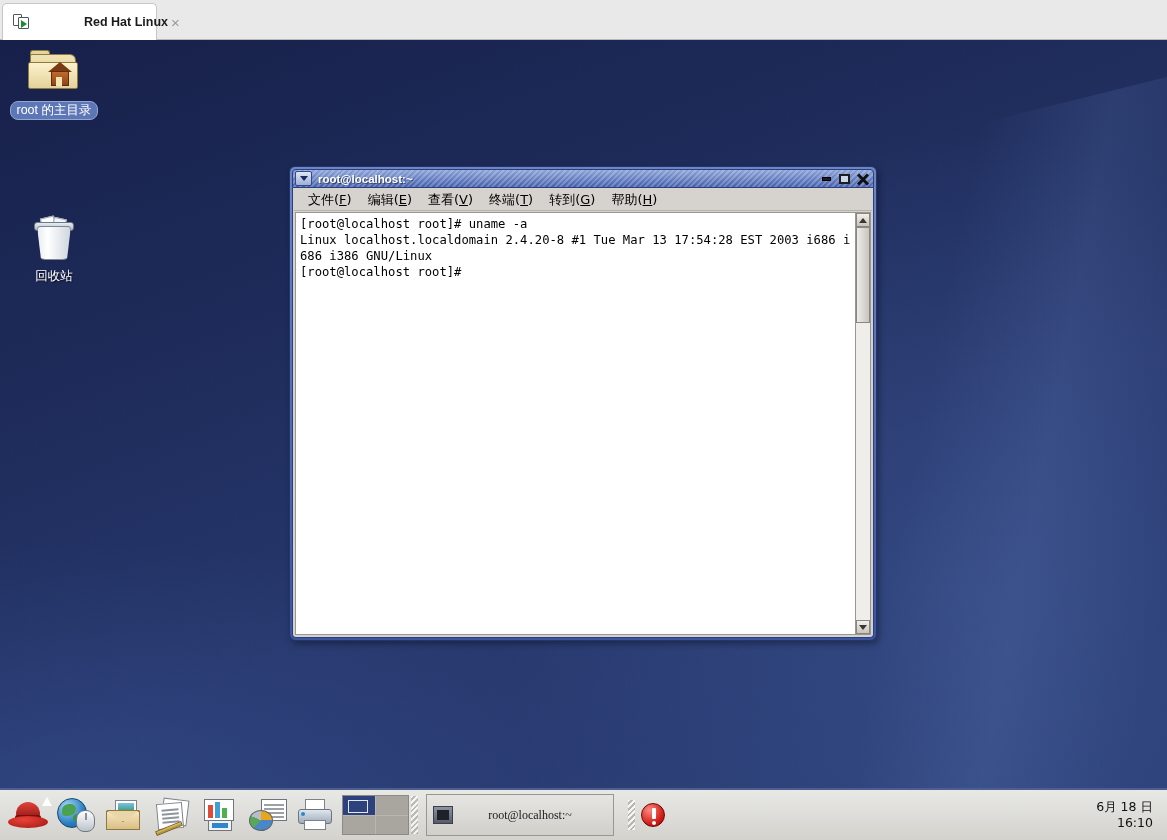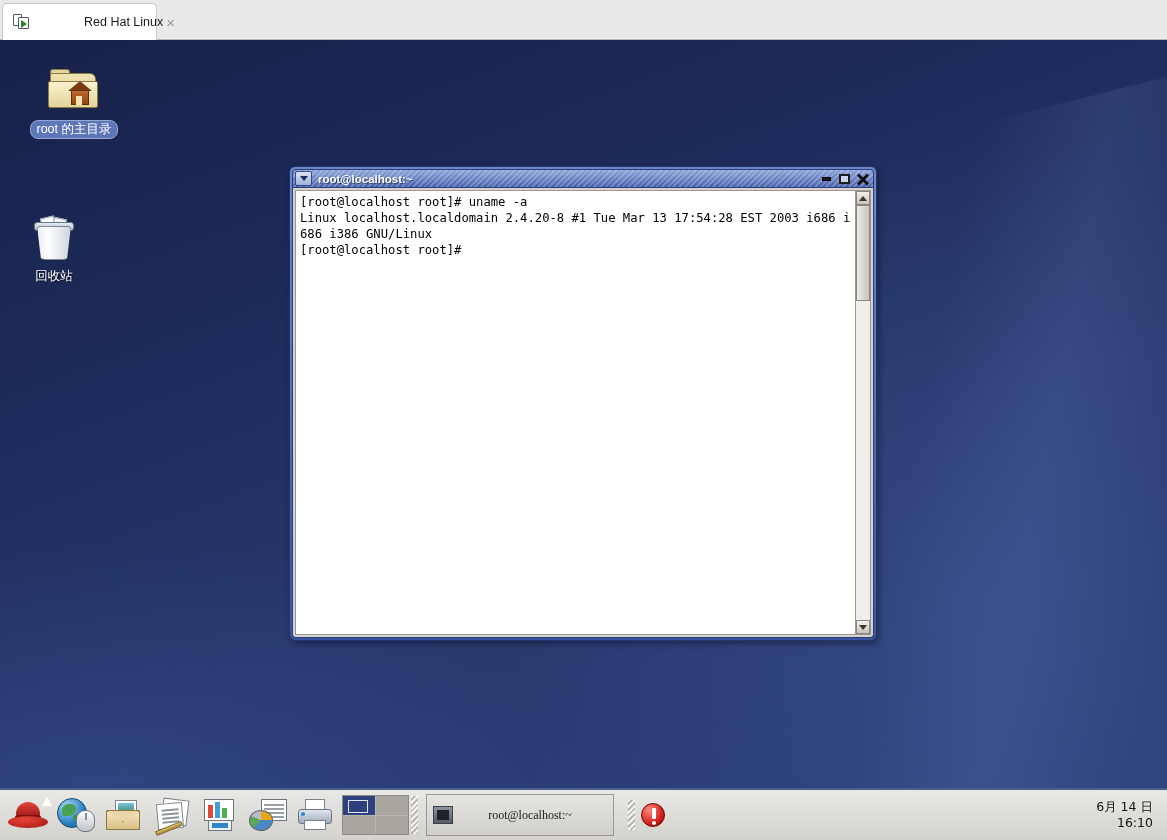--- a/index.html
+++ b/index.html
@@ -31,21 +31,21 @@
   #tab-active .tabicon .sq2{
     position:absolute; left:5px; top:4px; width:11px; height:12px;
     border:1.6px solid #4c5560; border-radius:1px; background:#fff;
   }
   #tab-active .tabicon .play{
     position:absolute; left:8px; top:7px;
     width:0;height:0;border-left:6px solid #1d8a2b;
     border-top:4px solid transparent;border-bottom:4px solid transparent;
   }
   #tab-title{
-    font-size:12.5px; font-weight:normal; color:#1b1b1b;
+    font-size:12.5px; font-weight:bold; color:#1b1b1b;
     margin-left:7px; white-space:nowrap; flex:1 1 auto;padding-left:46px;
   }
   #tab-close{
     color:#9a9a9a; font-size:15px; line-height:1; padding:2px 3px;
     cursor:pointer; font-family:"Liberation Sans",sans-serif;
   }
 
   
   #desktop{
     position:absolute; left:0; top:40px; width:1167px; height:748px;
@@ -69,21 +69,21 @@
   }
   .dicon .glyph{ height:50px; position:relative; }
   .dicon .lbl{
     display:inline-block; font-size:12.5px; color:#ffffff; margin-top:3px;
     text-shadow:1px 1px 1px rgba(0,0,0,.65); padding:1px 5px; line-height:15px;
   }
   .dicon .lbl.sel{
     background:#5d76b5; border:1px solid #93a7d4; border-radius:8px;
     text-shadow:none;
   }
-  #icon-home{ left:0px; top:27px;margin-left:20px; }
+  #icon-home{ left:0px; top:8px; }
   #icon-start{ left:0px; top:95px; }
   #icon-trash{ left:0px; top:175px; }
 
   
   .ic-folder{position:absolute;left:50%;top:2px;transform:translateX(-50%);width:52px;height:44px;}
   .ic-folder .back{position:absolute;left:2px;top:4px;width:46px;height:34px;background:linear-gradient(#f0e3b4,#d9c587);border:1px solid #8d7a3c;border-radius:2px 6px 2px 2px;}
   .ic-folder .tab{position:absolute;left:2px;top:0px;width:20px;height:7px;background:#e4d4a0;border:1px solid #8d7a3c;border-bottom:none;border-radius:3px 3px 0 0;}
   .ic-folder .front{position:absolute;left:0px;top:12px;width:50px;height:27px;background:linear-gradient(#fbf2ce,#e3d29a);border:1px solid #8d7a3c;border-radius:2px;}
   .ic-folder .house{position:absolute;left:20px;top:12px;width:24px;height:25px;}
   .ic-folder .house .roof{position:absolute;left:0;top:0;width:0;height:0;border-left:12px solid transparent;border-right:12px solid transparent;border-bottom:10px solid #7a3b12;}
@@ -349,20 +349,28 @@
         </span>
       <span class="tb-btn">
           <span class="max"></span>
         </span>
       <span class="tb-btn">
           <span class="cls"></span>
         </span>
     </div>
 
     <div id="term-body">
+      <div id="term-menubar">
+        <span class="mi"><span>文件</span>(<u>F</u>)</span>
+        <span class="mi"><span>编辑</span>(<u>E</u>)</span>
+        <span class="mi"><span>查看</span>(<u>V</u>)</span>
+        <span class="mi"><span>终端</span>(<u>T</u>)</span>
+        <span class="mi"><span>转到</span>(<u>G</u>)</span>
+        <span class="mi"><span>帮助</span>(<u>H</u>)</span>
+      </div>
 
       <div id="term-content">
         <div id="term-screen">[root@localhost root]# uname -a
 Linux localhost.localdomain 2.4.20-8 #1 Tue Mar 13 17:54:28 EST 2003 i686 i686 i386 GNU/Linux
 [root@localhost root]# </div>
         <div id="term-scroll">
           <div class="sb-btn">
               <span class="sb-up"></span>
             </div>
           <div class="sb-track">
@@ -460,16 +468,16 @@
   </div>
 
   <div id="tray">
     <span class="grip"></span>
     <span class="ic-alert"></span>
   </div>
 
   <div id="spacer"></div>
 
   <div id="clock">
-    <div>6月 14 日</div>
+    <div>6月 18 日</div>
     <div>16:10</div>
   </div>
 </div>
 
 </body></html>

